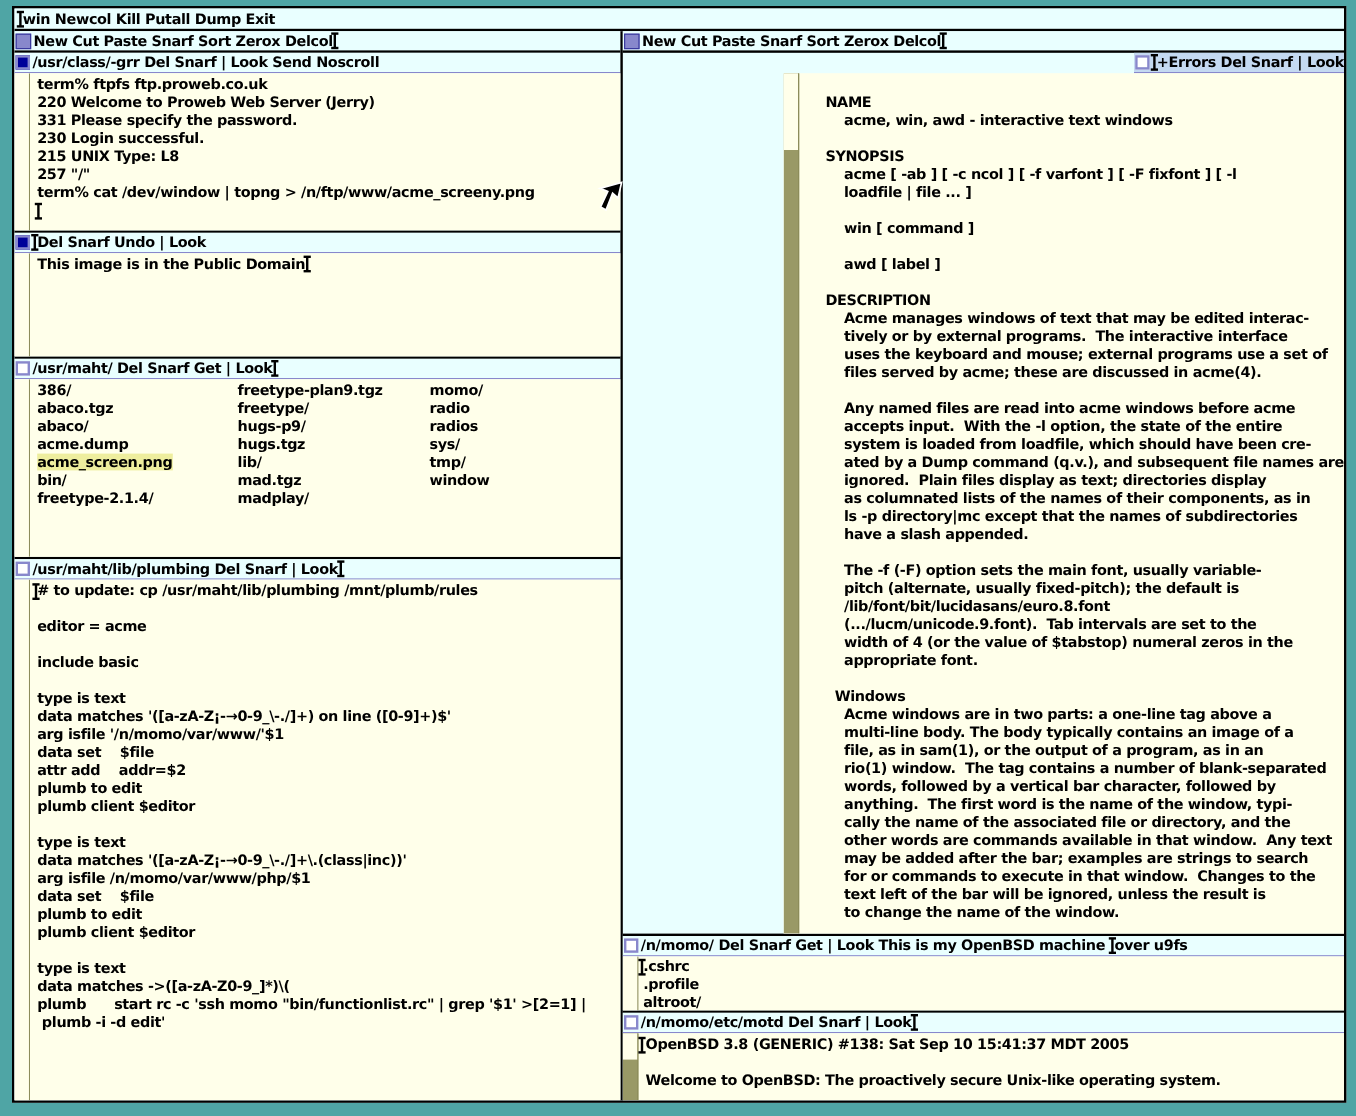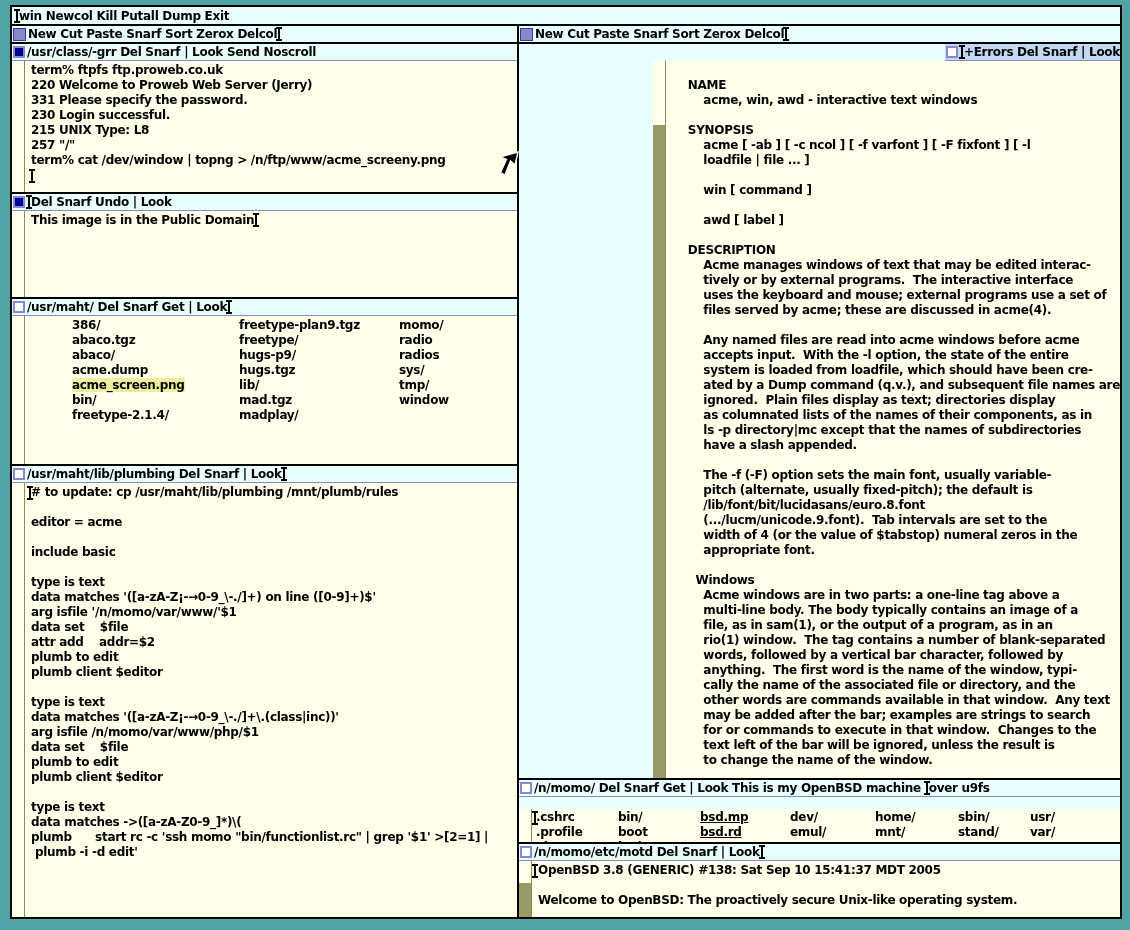--- a/index.html
+++ b/index.html
@@ -103,21 +103,21 @@
         <div class="wtag">
           <span class="box"></span>
           <span class="tagtext">/usr/maht/ Del Snarf Get | Look</span>
           <span class="tick"></span>
         </div>
         <div class="wbody">
           <div class="scroll">
               <div class="thumb" style="height:100%;"></div>
             </div>
           <div class="listing">
-            <div class="dircol" style="width:167px;margin-left:41px;"><div class="li">386/</div><div class="li">abaco.tgz</div><div class="li">abaco/</div><div class="li">acme.dump</div><div class="li "><span class="hl">acme_screen.png</span></div><div class="li">bin/</div><div class="li">freetype-2.1.4/</div></div>
+            <div class="dircol" style="width:167px;"><div class="li">386/</div><div class="li">abaco.tgz</div><div class="li">abaco/</div><div class="li">acme.dump</div><div class="li "><span class="hl">acme_screen.png</span></div><div class="li">bin/</div><div class="li">freetype-2.1.4/</div></div>
             <div class="dircol" style="width:160px;"><div class="li">freetype-plan9.tgz</div><div class="li">freetype/</div><div class="li">hugs-p9/</div><div class="li">hugs.tgz</div><div class="li">lib/</div><div class="li">mad.tgz</div><div class="li">madplay/</div></div>
             <div class="dircol"><div class="li">momo/</div><div class="li">radio</div><div class="li">radios</div><div class="li">sys/</div><div class="li">tmp/</div><div class="li">window</div></div>
           </div>
         </div>
       </div>
 
       <div class="window" style="flex:1;">
         <div class="wtag">
           <span class="box"></span>
           <span class="tagtext">/usr/maht/lib/plumbing Del Snarf | Look</span>
@@ -219,32 +219,32 @@
         anything.  The first word is the name of the window, typi-
         cally the name of the associated file or directory, and the
         other words are commands available in that window.  Any text
         may be added after the bar; examples are strings to search
         for or commands to execute in that window.  Changes to the
         text left of the bar will be ignored, unless the result is
         to change the name of the window.</div>
         </div>
       </div>
 
-      <div class="window" style="height:62px;flex:none;gap:12px;">
+      <div class="window" style="height:62px;flex:none;">
         <div class="wtag">
           <span class="box"></span>
           <span class="tagtext">/n/momo/ Del Snarf Get | Look This is my OpenBSD machine </span>
           <span class="tick"></span>
           <span class="tagtext">over u9fs</span>
         </div>
         <div class="wbody">
           <div class="scroll">
               <div class="thumb" style="height:100%;"></div>
             </div>
-          <div class="listing" style="padding-left:4px;padding-top:1px;">
+          <div class="listing" style="padding-left:4px;padding-top:1px;flex-direction:column;">
             <div class="dircol" style="width:82px;"><div class="li">.cshrc</div><div class="li">.profile</div><div class="li">altroot/</div></div>
             <div class="dircol" style="width:82px;"><div class="li">bin/</div><div class="li">boot</div><div class="li">bsd</div></div>
             <div class="dircol" style="width:90px;text-decoration:underline;"><div class="li">bsd.mp</div><div class="li">bsd.rd</div><div class="li">cvs/</div></div>
             <div class="dircol" style="width:85px;"><div class="li">dev/</div><div class="li">emul/</div><div class="li">etc/</div></div>
             <div class="dircol" style="width:83px;"><div class="li">home/</div><div class="li">mnt/</div><div class="li">root/</div></div>
             <div class="dircol" style="width:72px;"><div class="li">sbin/</div><div class="li">stand/</div><div class="li">tmp/</div></div>
             <div class="dircol"><div class="li">usr/</div><div class="li">var/</div></div>
           </div>
           <span class="tick abs" style="left:15px;top:3px;"></span>
         </div>

